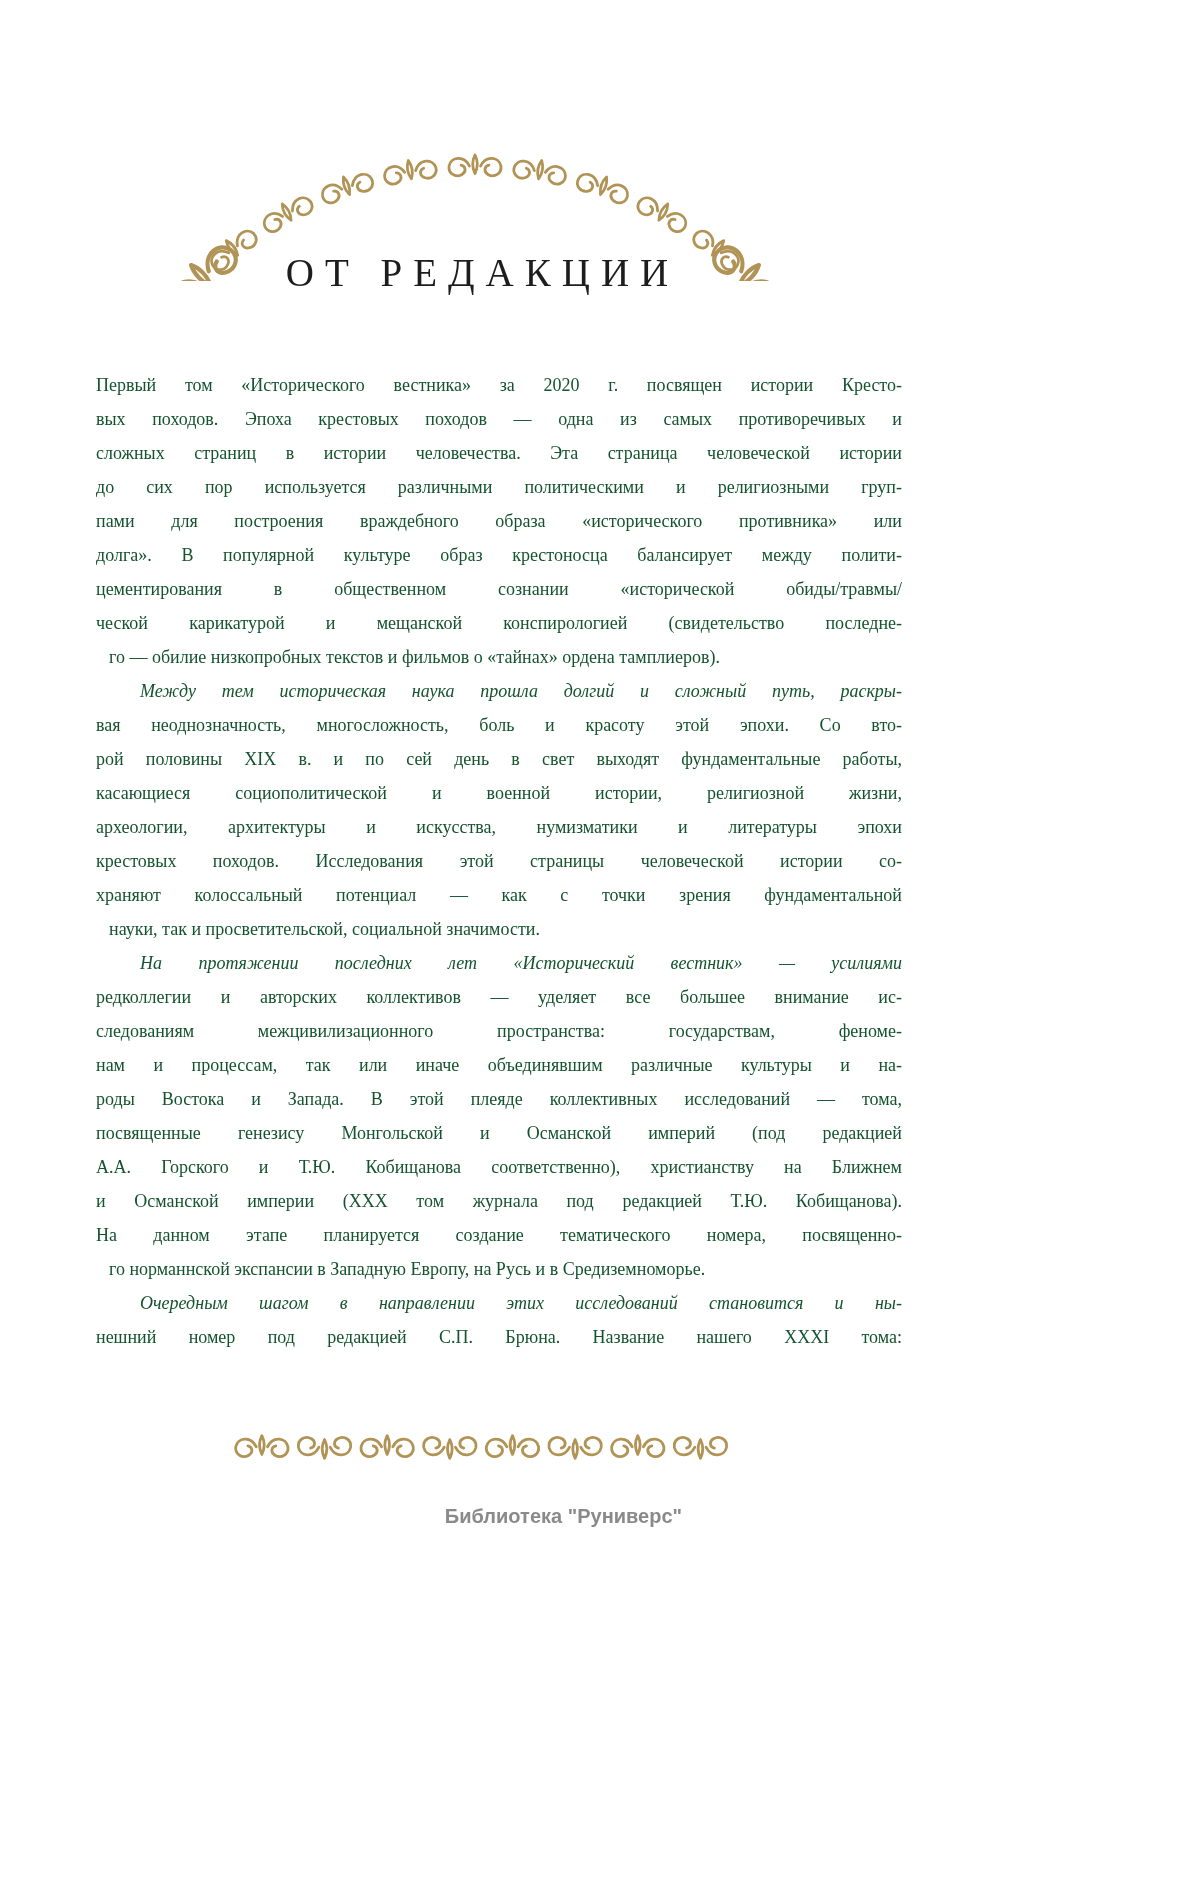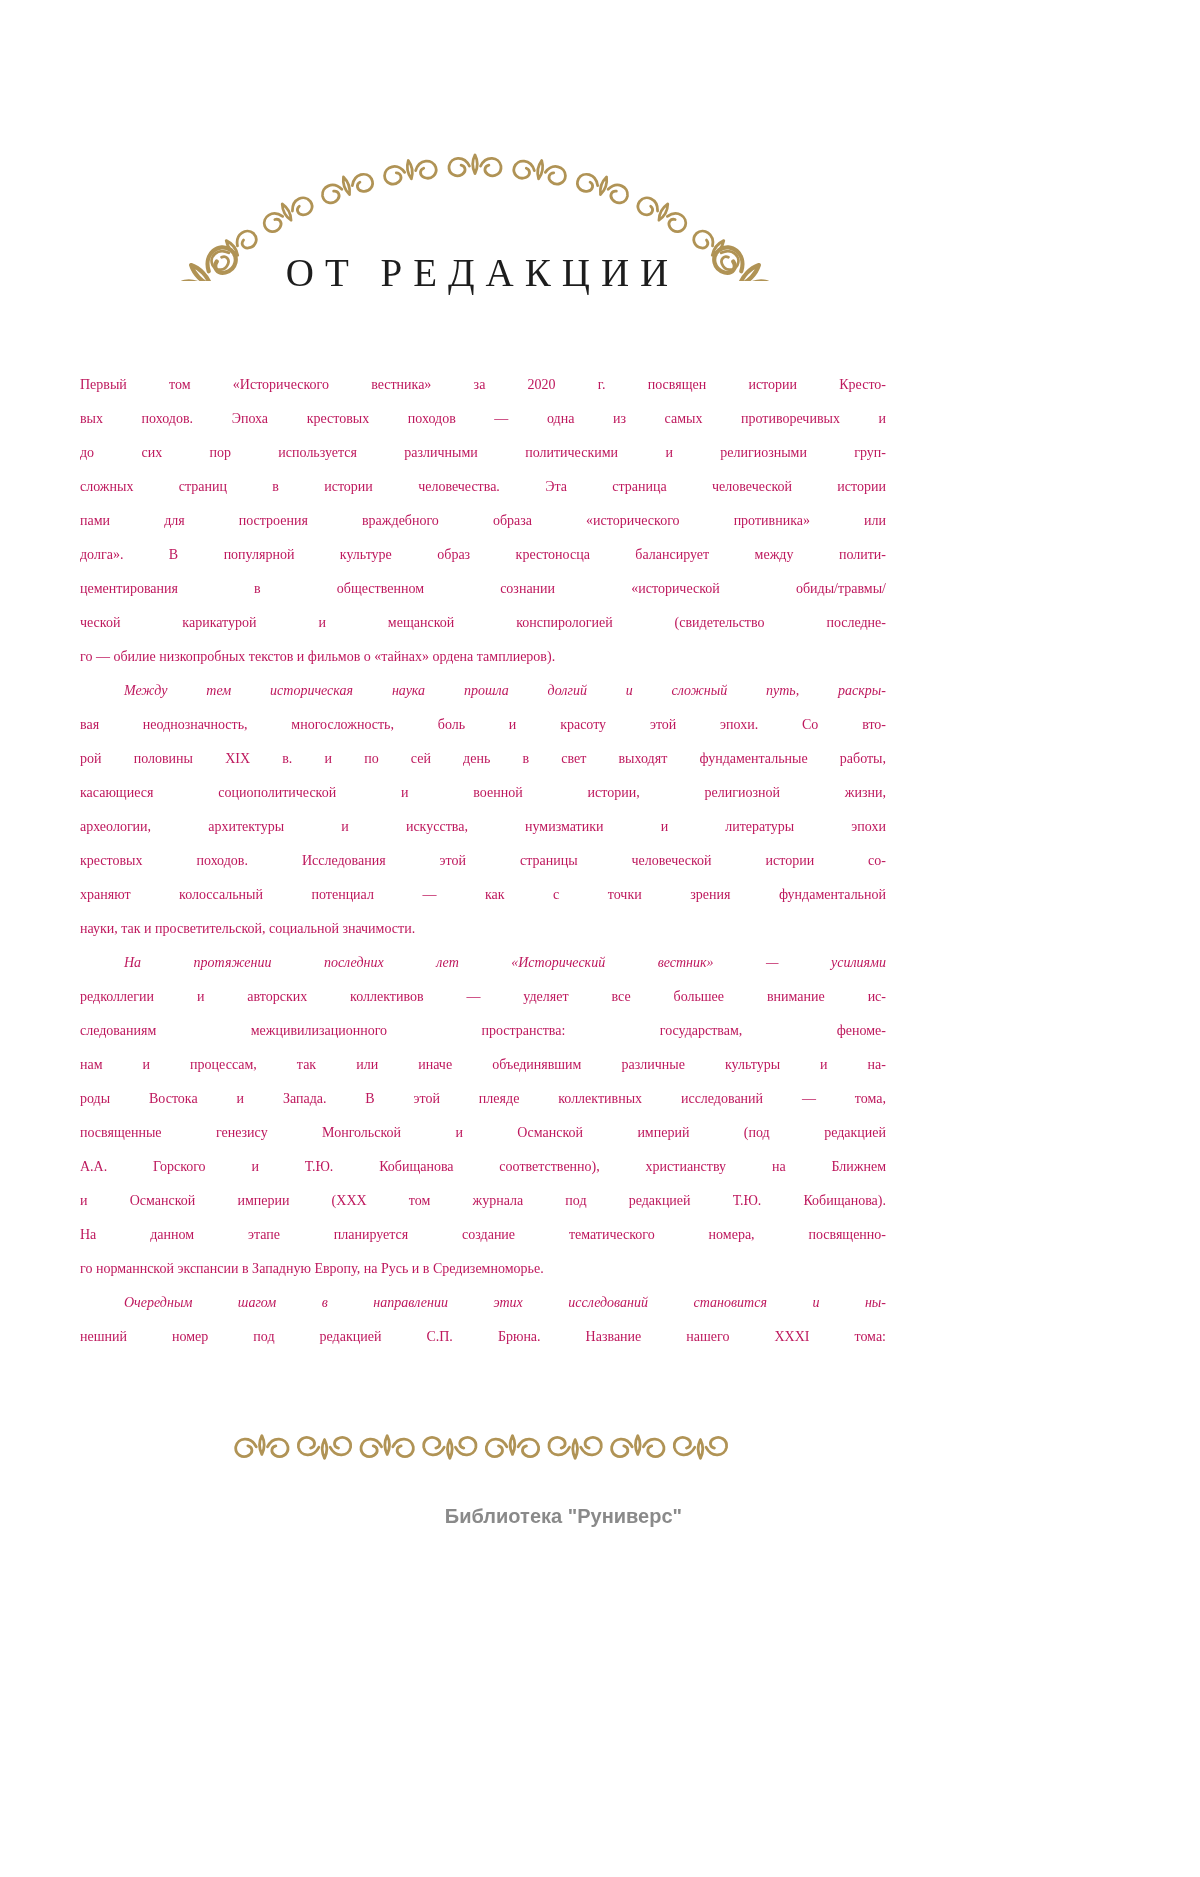--- a/index.html
+++ b/index.html
@@ -21,28 +21,28 @@
     width: 805px;
     text-align: center;
     font-size: 39px;
     letter-spacing: 11px;
     color: #1d1d1d;
     font-weight: 500;
     white-space: nowrap;
   }
   .body-text {
     position: absolute;
-    left: 80px; top: 368px;
+    left: 96px; top: 368px;
     width: 806px;
-    font-size: 14px;
+    font-size: 18px;
     line-height: 34px;
-    color: #be185d;
+    color: #14532d;
   }
   .line { text-align: justify; text-align-last: justify; }
-  .line.endline { text-align-last: left; }
+  .line.endline { text-align-last: left; margin-left: 13px; }
   .line.indent { text-indent: 44px; font-style: italic; }
   .footer {
     position: absolute;
     right: 318px; top: 1505px;
     font-family: "Liberation Sans", sans-serif;
     font-size: 20px;
     font-weight: bold;
     color: #8a8a8a;
   }
 </style>
@@ -73,22 +73,22 @@
       <use href="#scroll-motif" transform="rotate(44 320 450) translate(320 30) scale(1.5)"></use>
     </svg>
   </div>
 
   <div class="title">ОТ РЕДАКЦИИ</div>
 
   <div class="body-text">
       <div class="para">
         <div class="line">Первый том «Исторического вестника» за 2020 г. посвящен истории Кресто-</div>
         <div class="line">вых походов. Эпоха крестовых походов — одна из самых противоречивых и</div>
+        <div class="line">сложных страниц в истории человечества. Эта страница человеческой истории</div>
         <div class="line">до сих пор используется различными политическими и религиозными груп-</div>
-        <div class="line">сложных страниц в истории человечества. Эта страница человеческой истории</div>
         <div class="line">пами для построения враждебного образа «исторического противника» или</div>
         <div class="line">долга». В популярной культуре образ крестоносца балансирует между полити-</div>
         <div class="line">цементирования в общественном сознании «исторической обиды/травмы/</div>
         <div class="line">ческой карикатурой и мещанской конспирологией (свидетельство последне-</div>
         <div class="line endline">го — обилие низкопробных текстов и фильмов о «тайнах» ордена тамплиеров).</div>
       </div>
       <div class="para">
         <div class="line indent">Между тем историческая наука прошла долгий и сложный путь, раскры-</div>
         <div class="line">вая неоднозначность, многосложность, боль и красоту этой эпохи. Со вто-</div>
         <div class="line">рой половины XIX в. и по сей день в свет выходят фундаментальные работы,</div>

